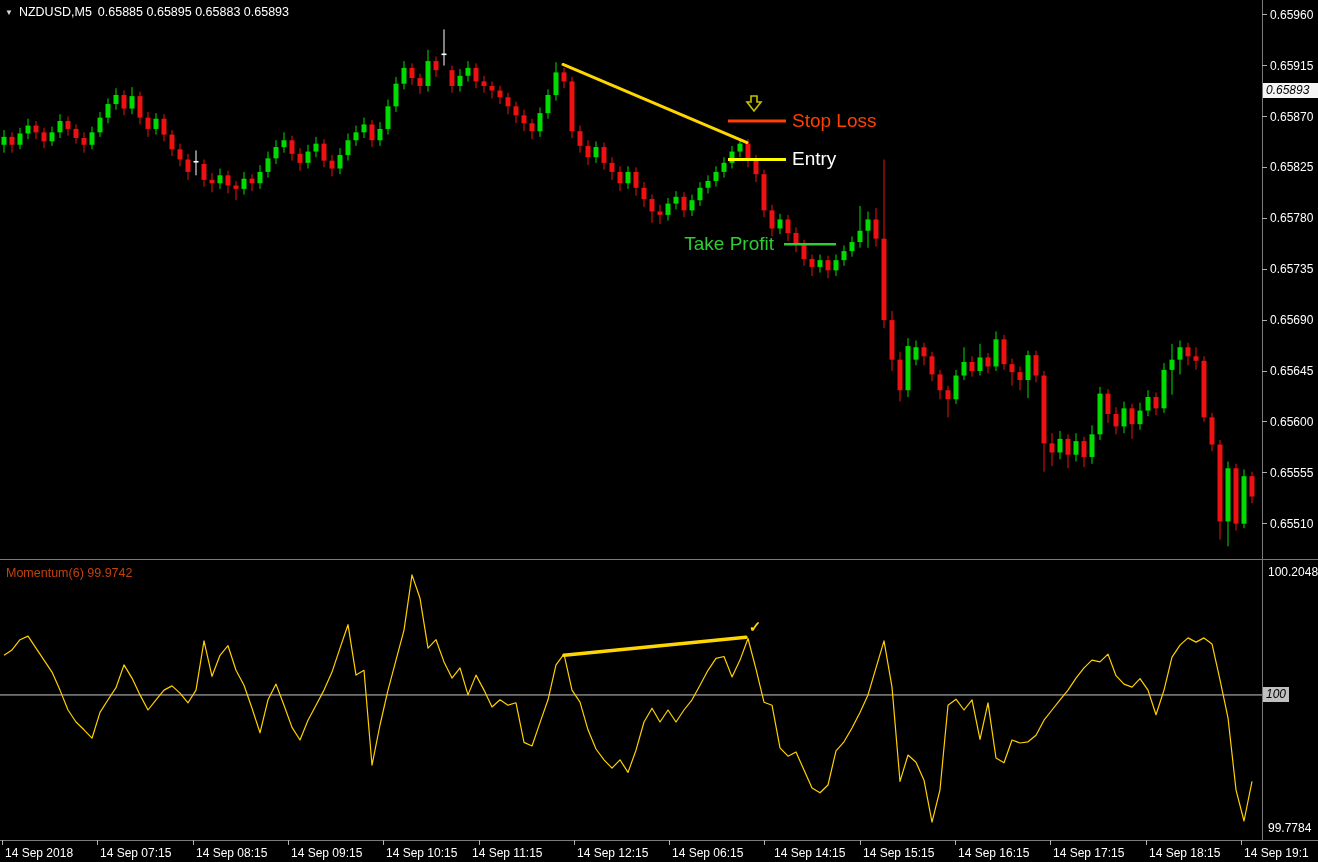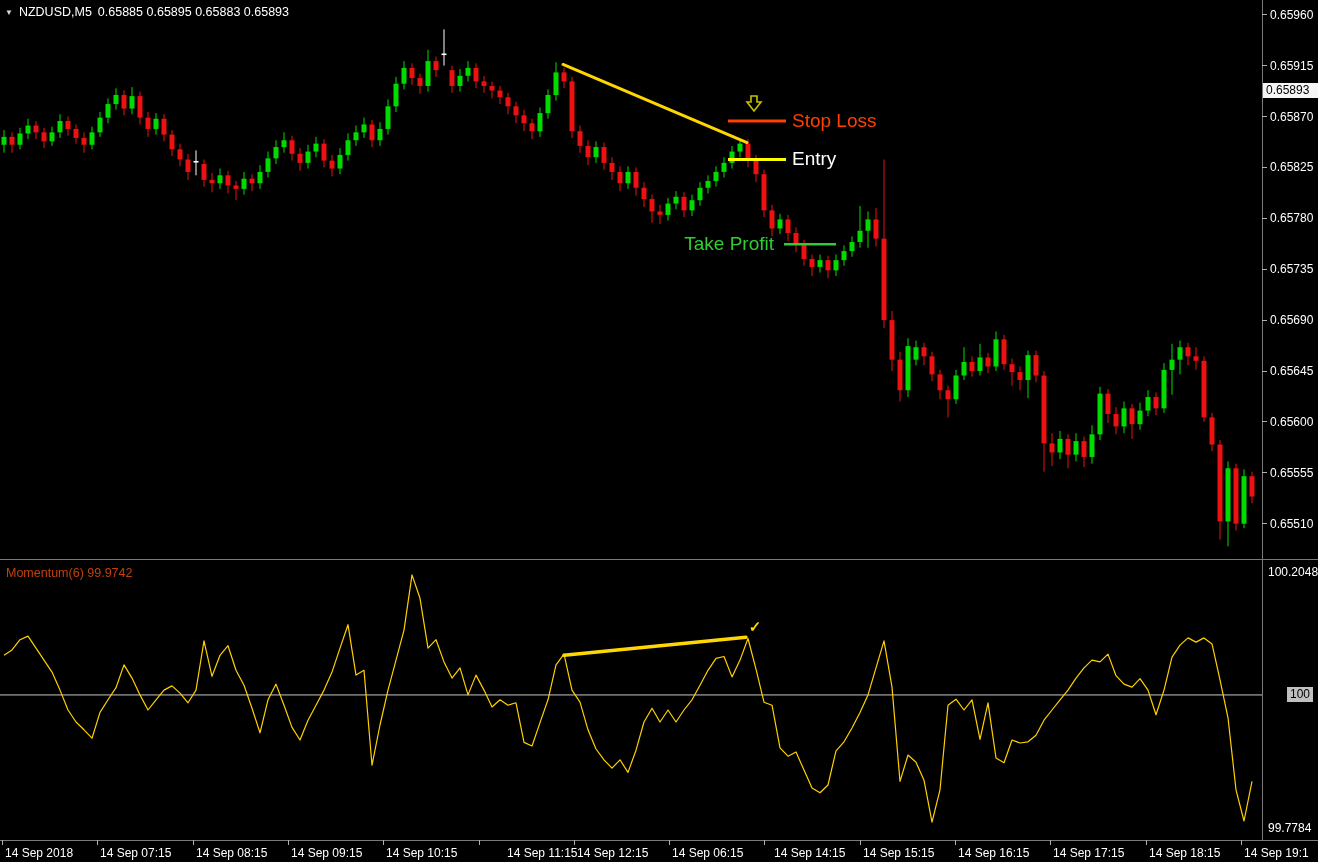--- a/index.html
+++ b/index.html
@@ -13,24 +13,24 @@
   #title{
     position:absolute;left:5px;top:5px;color:#fff;font-size:12.5px;
     display:flex;align-items:center;gap:6px;white-space:nowrap;
   }
   #title .tri{font-size:8px;color:#d8d8d8;}
   #momo-label{position:absolute;left:6px;top:566px;color:#c2410c;font-size:12.5px;white-space:nowrap;}
   .axis-label{position:absolute;color:#fff;font-size:12px;white-space:nowrap;line-height:14px;}
   .tickmark{position:absolute;background:#b0b0b0;}
   .badge{
     position:absolute;left:1263px;font-size:12px;line-height:15px;color:#000;
-    padding:0 3px;white-space:nowrap;
+    padding:0 3px;white-space:nowrap;font-style:italic;
   }
   #bid-badge{background:#f5f5f5;width:49px;}
-  #level-badge{background:#c0c0c0;margin-left:24px;}
+  #level-badge{background:#c0c0c0;}
   .annot{position:absolute;font-size:19px;white-space:nowrap;}
   #divergence-label{font-size:18px;transform:translateX(-50%);}
   #checkmark{position:absolute;font-size:15px;font-weight:bold;transform:translateX(-50%);}
   #time-axis .axis-label{top:846px;}
 </style>
 </head>
 <body>
 
 <div id="root">
 
@@ -412,21 +412,21 @@
       <div class="axis-label" style="left: 5px;">14 Sep 2018</div>
       <div class="tickmark" style="left: 97px; top: 840px; width: 1px; height: 5px;"></div>
       <div class="axis-label" style="left: 100px;">14 Sep 07:15</div>
       <div class="tickmark" style="left: 193px; top: 840px; width: 1px; height: 5px;"></div>
       <div class="axis-label" style="left: 196px;">14 Sep 08:15</div>
       <div class="tickmark" style="left: 288px; top: 840px; width: 1px; height: 5px;"></div>
       <div class="axis-label" style="left: 291px;">14 Sep 09:15</div>
       <div class="tickmark" style="left: 383px; top: 840px; width: 1px; height: 5px;"></div>
       <div class="axis-label" style="left: 386px;">14 Sep 10:15</div>
       <div class="tickmark" style="left: 479px; top: 840px; width: 1px; height: 5px;"></div>
-      <div class="axis-label" style="left: 507px;">14 Sep 11:15</div>
+      <div class="axis-label" style="left: 472px;">14 Sep 11:15</div>
       <div class="tickmark" style="left: 574px; top: 840px; width: 1px; height: 5px;"></div>
       <div class="axis-label" style="left: 577px;">14 Sep 12:15</div>
       <div class="tickmark" style="left: 669px; top: 840px; width: 1px; height: 5px;"></div>
       <div class="axis-label" style="left: 672px;">14 Sep 06:15</div>
       <div class="tickmark" style="left: 764px; top: 840px; width: 1px; height: 5px;"></div>
       <div class="axis-label" style="left: 767px; margin-left: 7px;">14 Sep 14:15</div>
       <div class="tickmark" style="left: 860px; top: 840px; width: 1px; height: 5px;"></div>
       <div class="axis-label" style="left: 863px;">14 Sep 15:15</div>
       <div class="tickmark" style="left: 955px; top: 840px; width: 1px; height: 5px;"></div>
       <div class="axis-label" style="left: 958px;">14 Sep 16:15</div>

